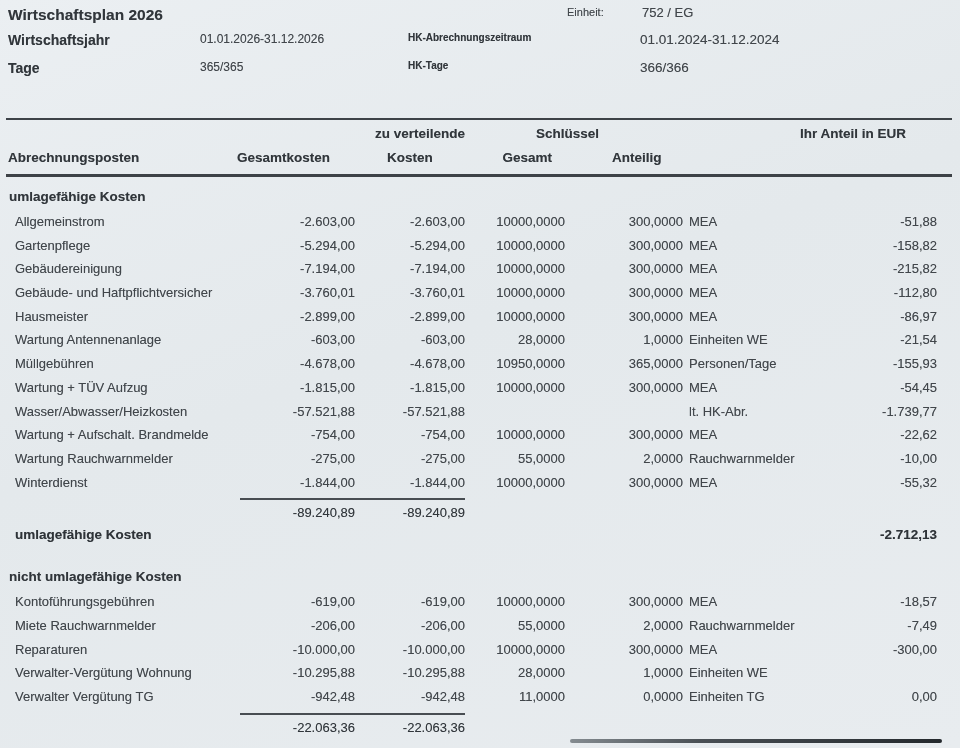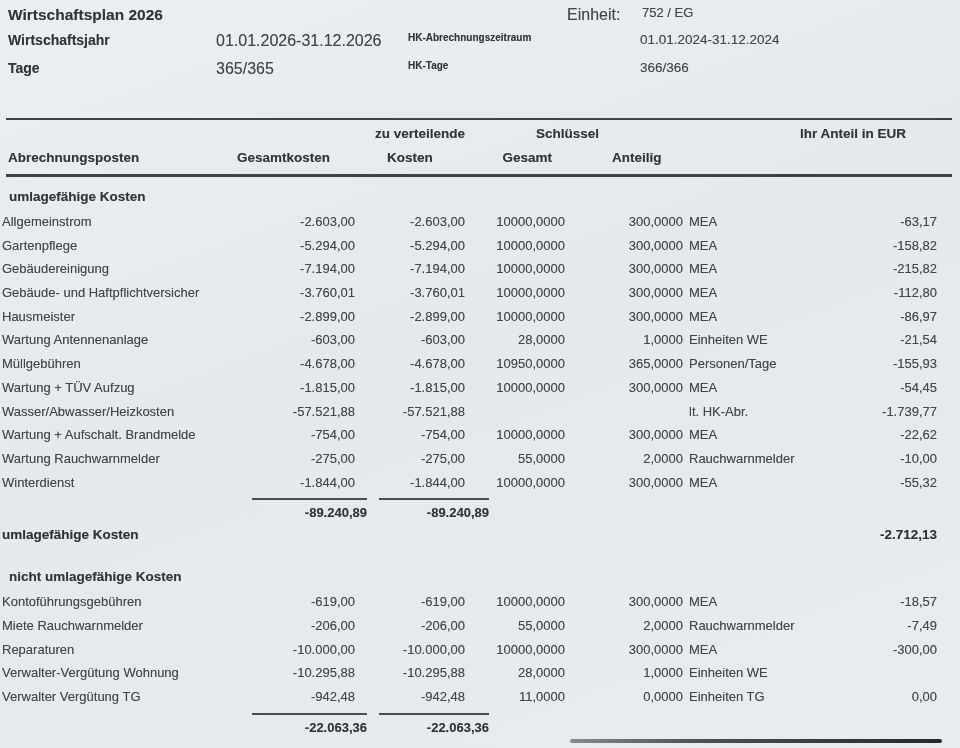--- a/index.html
+++ b/index.html
@@ -9,24 +9,24 @@
     font-family:"Liberation Sans", sans-serif;
     color:#41464b;
     text-shadow:0 0 .5px rgba(65,70,75,.45);
   }
   .abs { position:absolute; white-space:nowrap; }
   .b { font-weight:700; color:#31363b; }
 
   
   .doc-header { position:absolute; top:0; left:0; width:960px; height:112px; }
   .title { left:8px; top:6px; font-size:15.5px; }
-  .einheit-label { left:567px; top:6px; font-size:16px; }
+  .einheit-label { left:567px; top:6px; font-size:11px; }
   .einheit-value { left:642px; top:5px; font-size:13px; }
   .ir-label  { left:8px;   font-size:14px; }
-  .ir-value  { left:216px; font-size:16px; }
+  .ir-value  { left:200px; font-size:12px; }
   .ir-label2 { left:408px; font-size:10px; }
   .ir-value2 { left:640px; font-size:13.5px; }
   .irow1 { top:32px; } .irow2 { top:60px; }
 
   
   .table-head { position:absolute; top:118px; left:0; width:960px; height:60px; font-size:13.5px; }
   .rule { position:absolute; background:#3d4247; }
   .rule-top { top:0; left:6px; width:946px; height:2px; }
   .rule-bottom { top:56px; left:6px; width:946px; height:2.5px; }
   .h-zu-verteilende { top:8px; left:340px; width:125px; text-align:right; }
@@ -39,24 +39,24 @@
   .h-anteilig     { top:32px; left:612px; }
 
   
   .table-body { position:absolute; top:178px; left:0; width:937px; }
   .sec-heading { margin-top:18px; height:26px; line-height:26px; padding-left:9px;
                  font-weight:700; font-size:13.5px; color:#31363b; }
   .sec-heading:first-child { margin-top:6px; }
   .trow { display:grid; grid-template-columns:240px 115px 110px 100px 118px 127px 127px;
           height:23.7px; font-size:13px; }
   .c { white-space:nowrap; line-height:23.7px; overflow:hidden; }
-  .c.posten { padding-left:2px; }
+  .c.posten { padding-left:2px;margin-left:13px; }
   .num { text-align:right; }
   .unit { padding-left:6px; }
-  .subtotal { margin-top:4px; height:26px; font-weight:700; color:#31363b;gap:12px; }
+  .subtotal { margin-top:4px; height:26px; font-weight:400; color:#31363b; }
   .subtotal .c { line-height:26px; }
   .subtotal .gk, .subtotal .ko { border-top:2px solid #484d52; }
   .total-row { height:22px; font-weight:700; font-size:13.5px; color:#2e3338; }
   .total-row .c { line-height:22px; }
   .total-row .posten { grid-column:1 / span 3; }
   .total-row .eur { grid-column:7; }
 
   .bottom-rule { position:absolute; top:739px; left:570px; width:372px; height:3.5px;
                  background:linear-gradient(90deg,#848b90 0%,#4a5055 35%,#24292d 100%);
                  border-radius:2px; }
@@ -98,21 +98,21 @@
   <div class="table-body">
   <div class="sec-heading">umlagefähige Kosten</div>
 
   <div class="trow">
     <div class="c posten">Allgemeinstrom</div>
     <div class="c num gk">-2.603,00</div>
     <div class="c num ko">-2.603,00</div>
     <div class="c num ge">10000,0000</div>
     <div class="c num an">300,0000</div>
     <div class="c unit">MEA</div>
-    <div class="c num eur">-63,17</div>
+    <div class="c num eur">-51,88</div>
   </div>
 
   <div class="trow">
     <div class="c posten">Gartenpflege</div>
     <div class="c num gk">-5.294,00</div>
     <div class="c num ko">-5.294,00</div>
     <div class="c num ge">10000,0000</div>
     <div class="c num an">300,0000</div>
     <div class="c unit">MEA</div>
     <div class="c num eur">-158,82</div>

